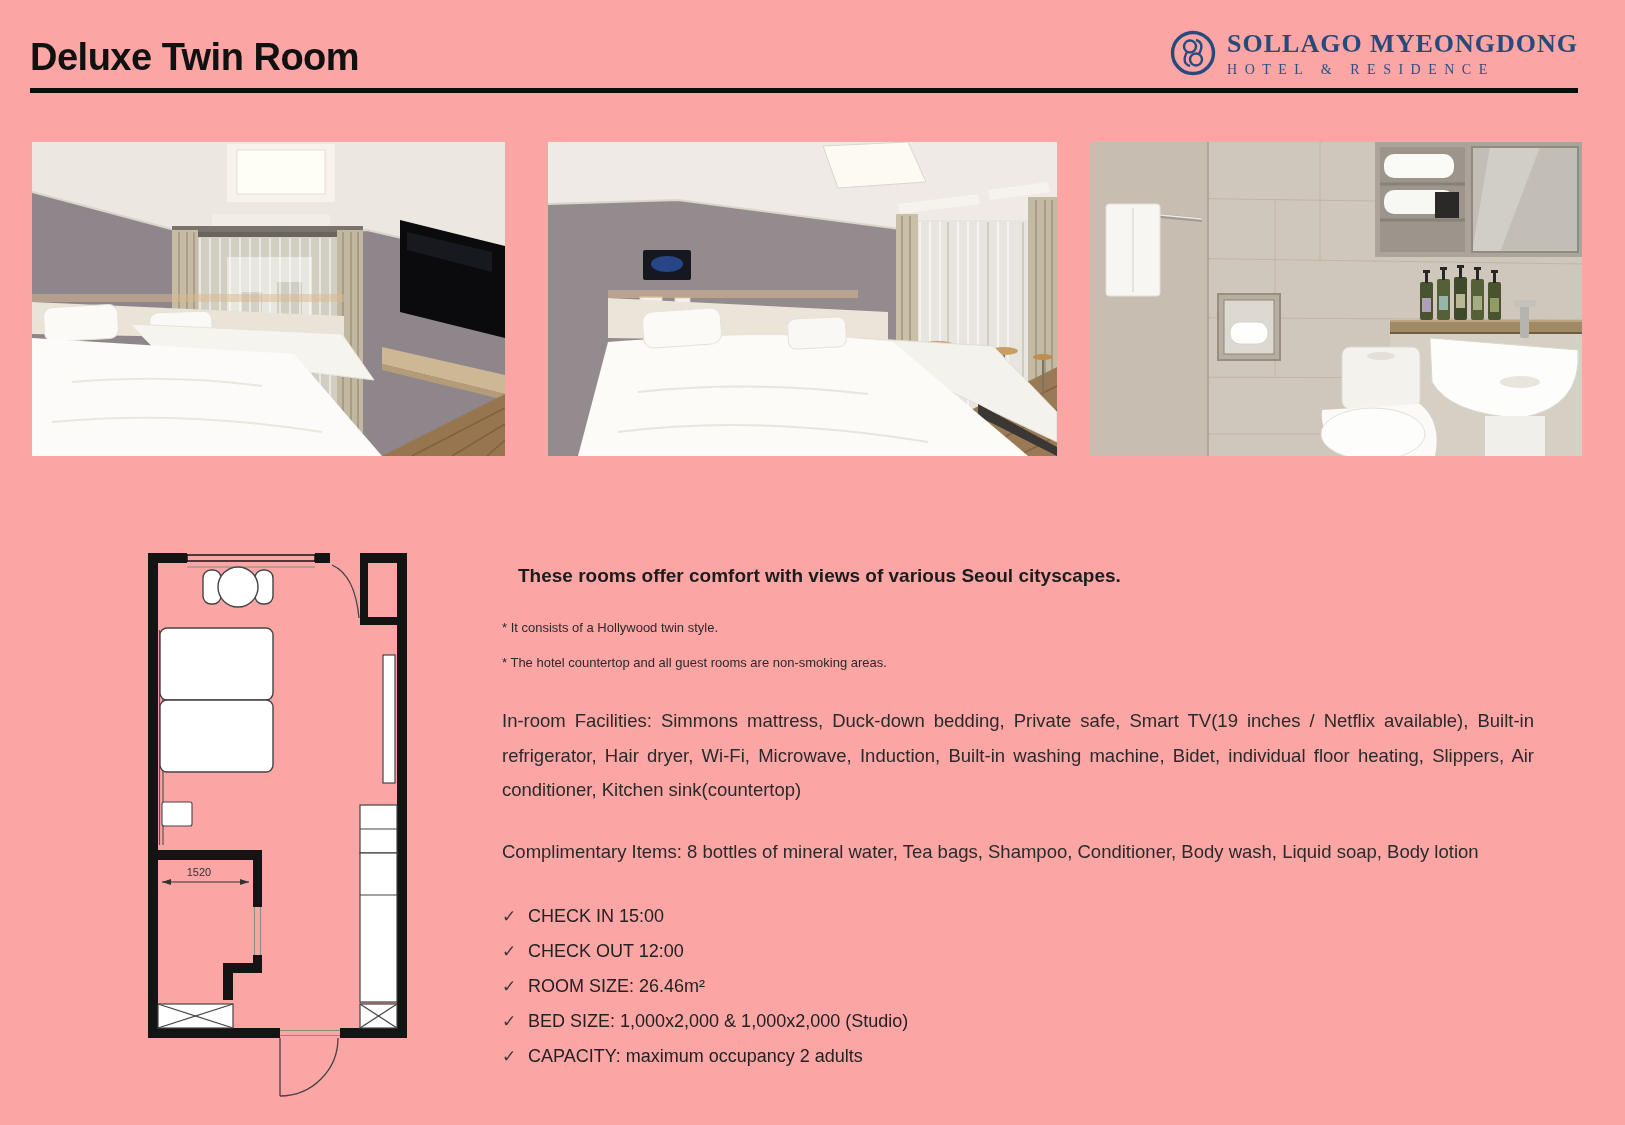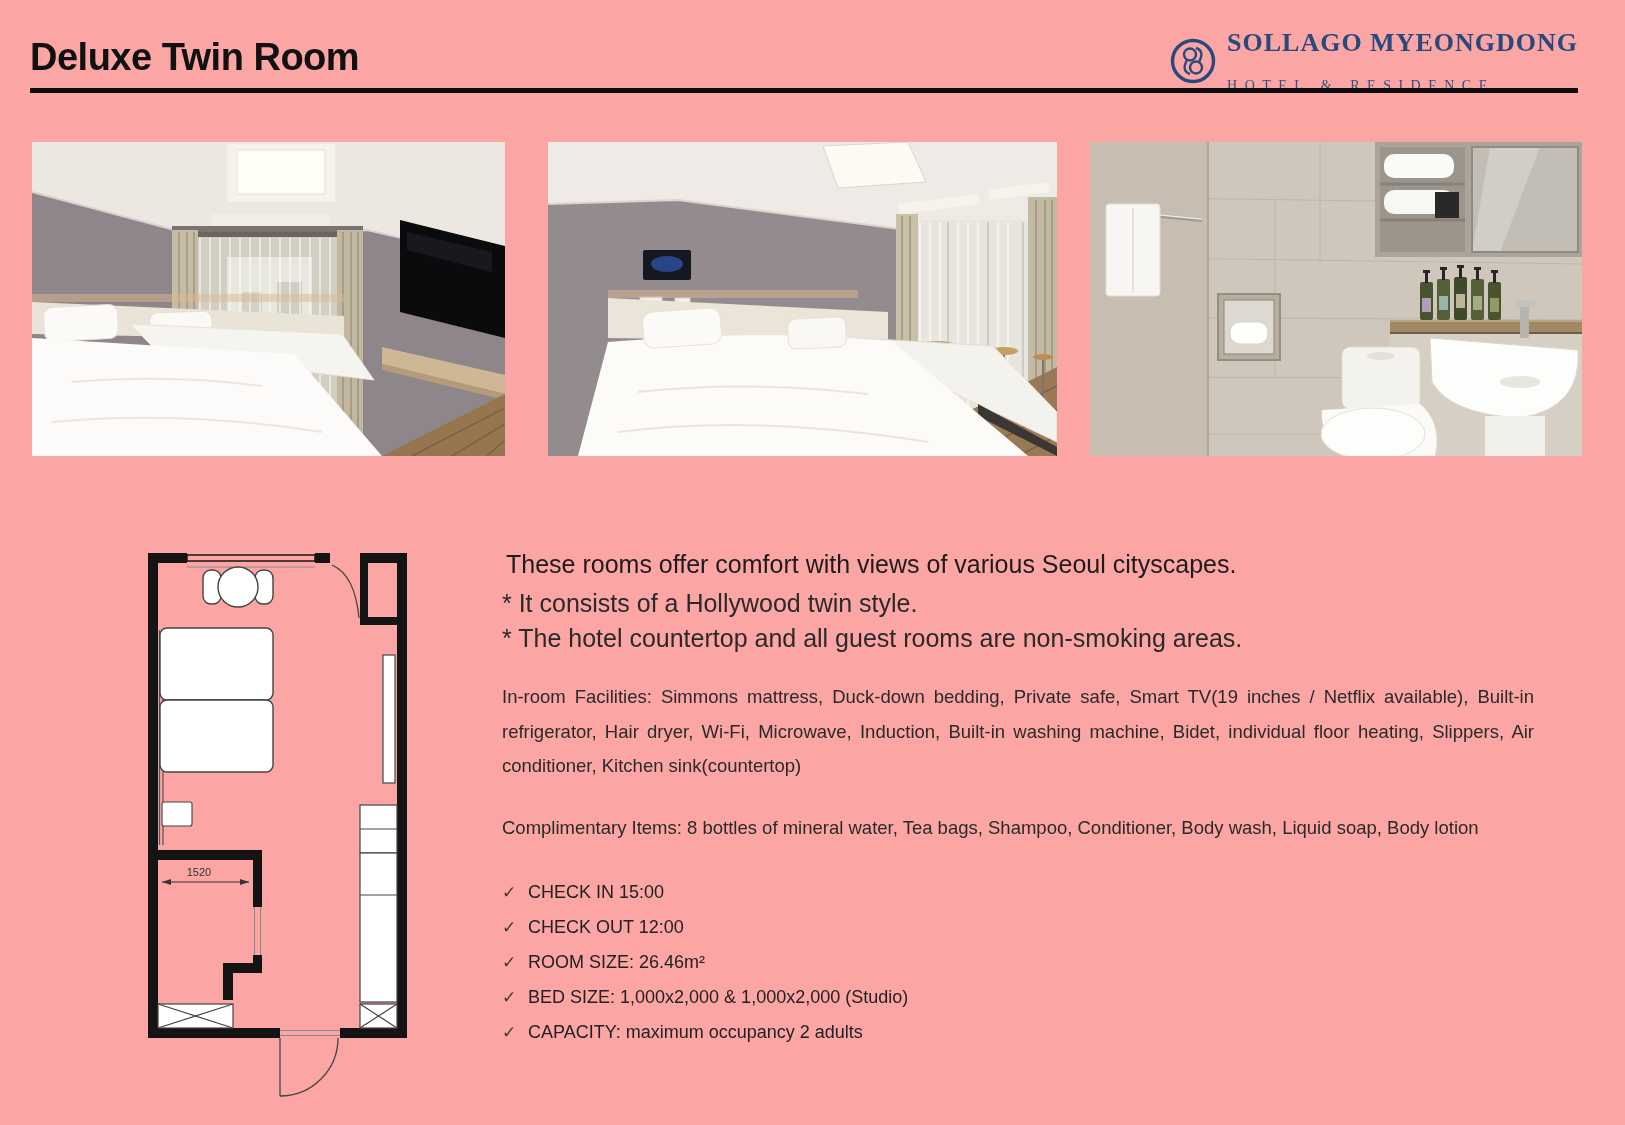--- a/index.html
+++ b/index.html
@@ -8,36 +8,36 @@
 
   
   .title{position:absolute;left:30px;top:36px;font-size:38px;font-weight:bold;
          color:#111;letter-spacing:-0.5px;}
   .rule{position:absolute;left:30px;top:88px;width:1548px;height:5px;background:#0d0d0d;}
   .logo{position:absolute;top:28px;right:47px;display:flex;align-items:center;gap:10px;}
   .logo-text{display:flex;flex-direction:column;align-items:flex-start;}
   .logo-name{font-family:"Liberation Serif", serif;font-weight:bold;font-size:26px;
              color:#274a7d;letter-spacing:1px;white-space:nowrap;}
   .logo-sub{font-family:"Liberation Serif", serif;font-size:14px;color:#2d5180;
-            letter-spacing:7.5px;margin-top:20px;white-space:nowrap;}
+            letter-spacing:7.5px;margin-top:3px;white-space:nowrap;}
 
   
   .photo{position:absolute;top:142px;height:314px;overflow:hidden;background:#ddd;}
   .photo svg{display:block;width:100%;height:100%;}
   #photo1{left:32px;width:473px;}
   #photo2{left:548px;width:509px;}
   #photo3{left:1090px;width:492px;}
 
   
   .floorplan{position:absolute;left:135px;top:530px;width:280px;height:580px;}
 
   
   .text-col{position:absolute;left:502px;top:542px;width:1032px;}
-  .headline{font-size:25px;font-weight:normal;line-height:36px;margin:4px;color:#1c1c1c;}
-  .note{font-size:25px;line-height:35px;margin:0;color:#2a2a2a;}
+  .headline{font-size:19px;font-weight:bold;line-height:36px;margin:16px;color:#1c1c1c;}
+  .note{font-size:13px;line-height:35px;margin:0;color:#2a2a2a;}
   .facilities{font-size:18.5px;line-height:34.5px;margin:24px 0 0 0;text-align:justify;color:#2a2a2a;}
   .complimentary{font-size:18.5px;line-height:35px;margin:26px 0 0 0;color:#2a2a2a;}
   .checklist{list-style:none;margin:30px 0 0 0;padding:0;}
   .checklist li{font-size:18px;line-height:34px;display:flex;align-items:baseline;color:#222;}
   .check{width:26px;display:inline-block;color:#3a3a3a;font-size:17px;}
   .chk-text{display:inline-block;}
 </style>
 </head>
 <body>
 

